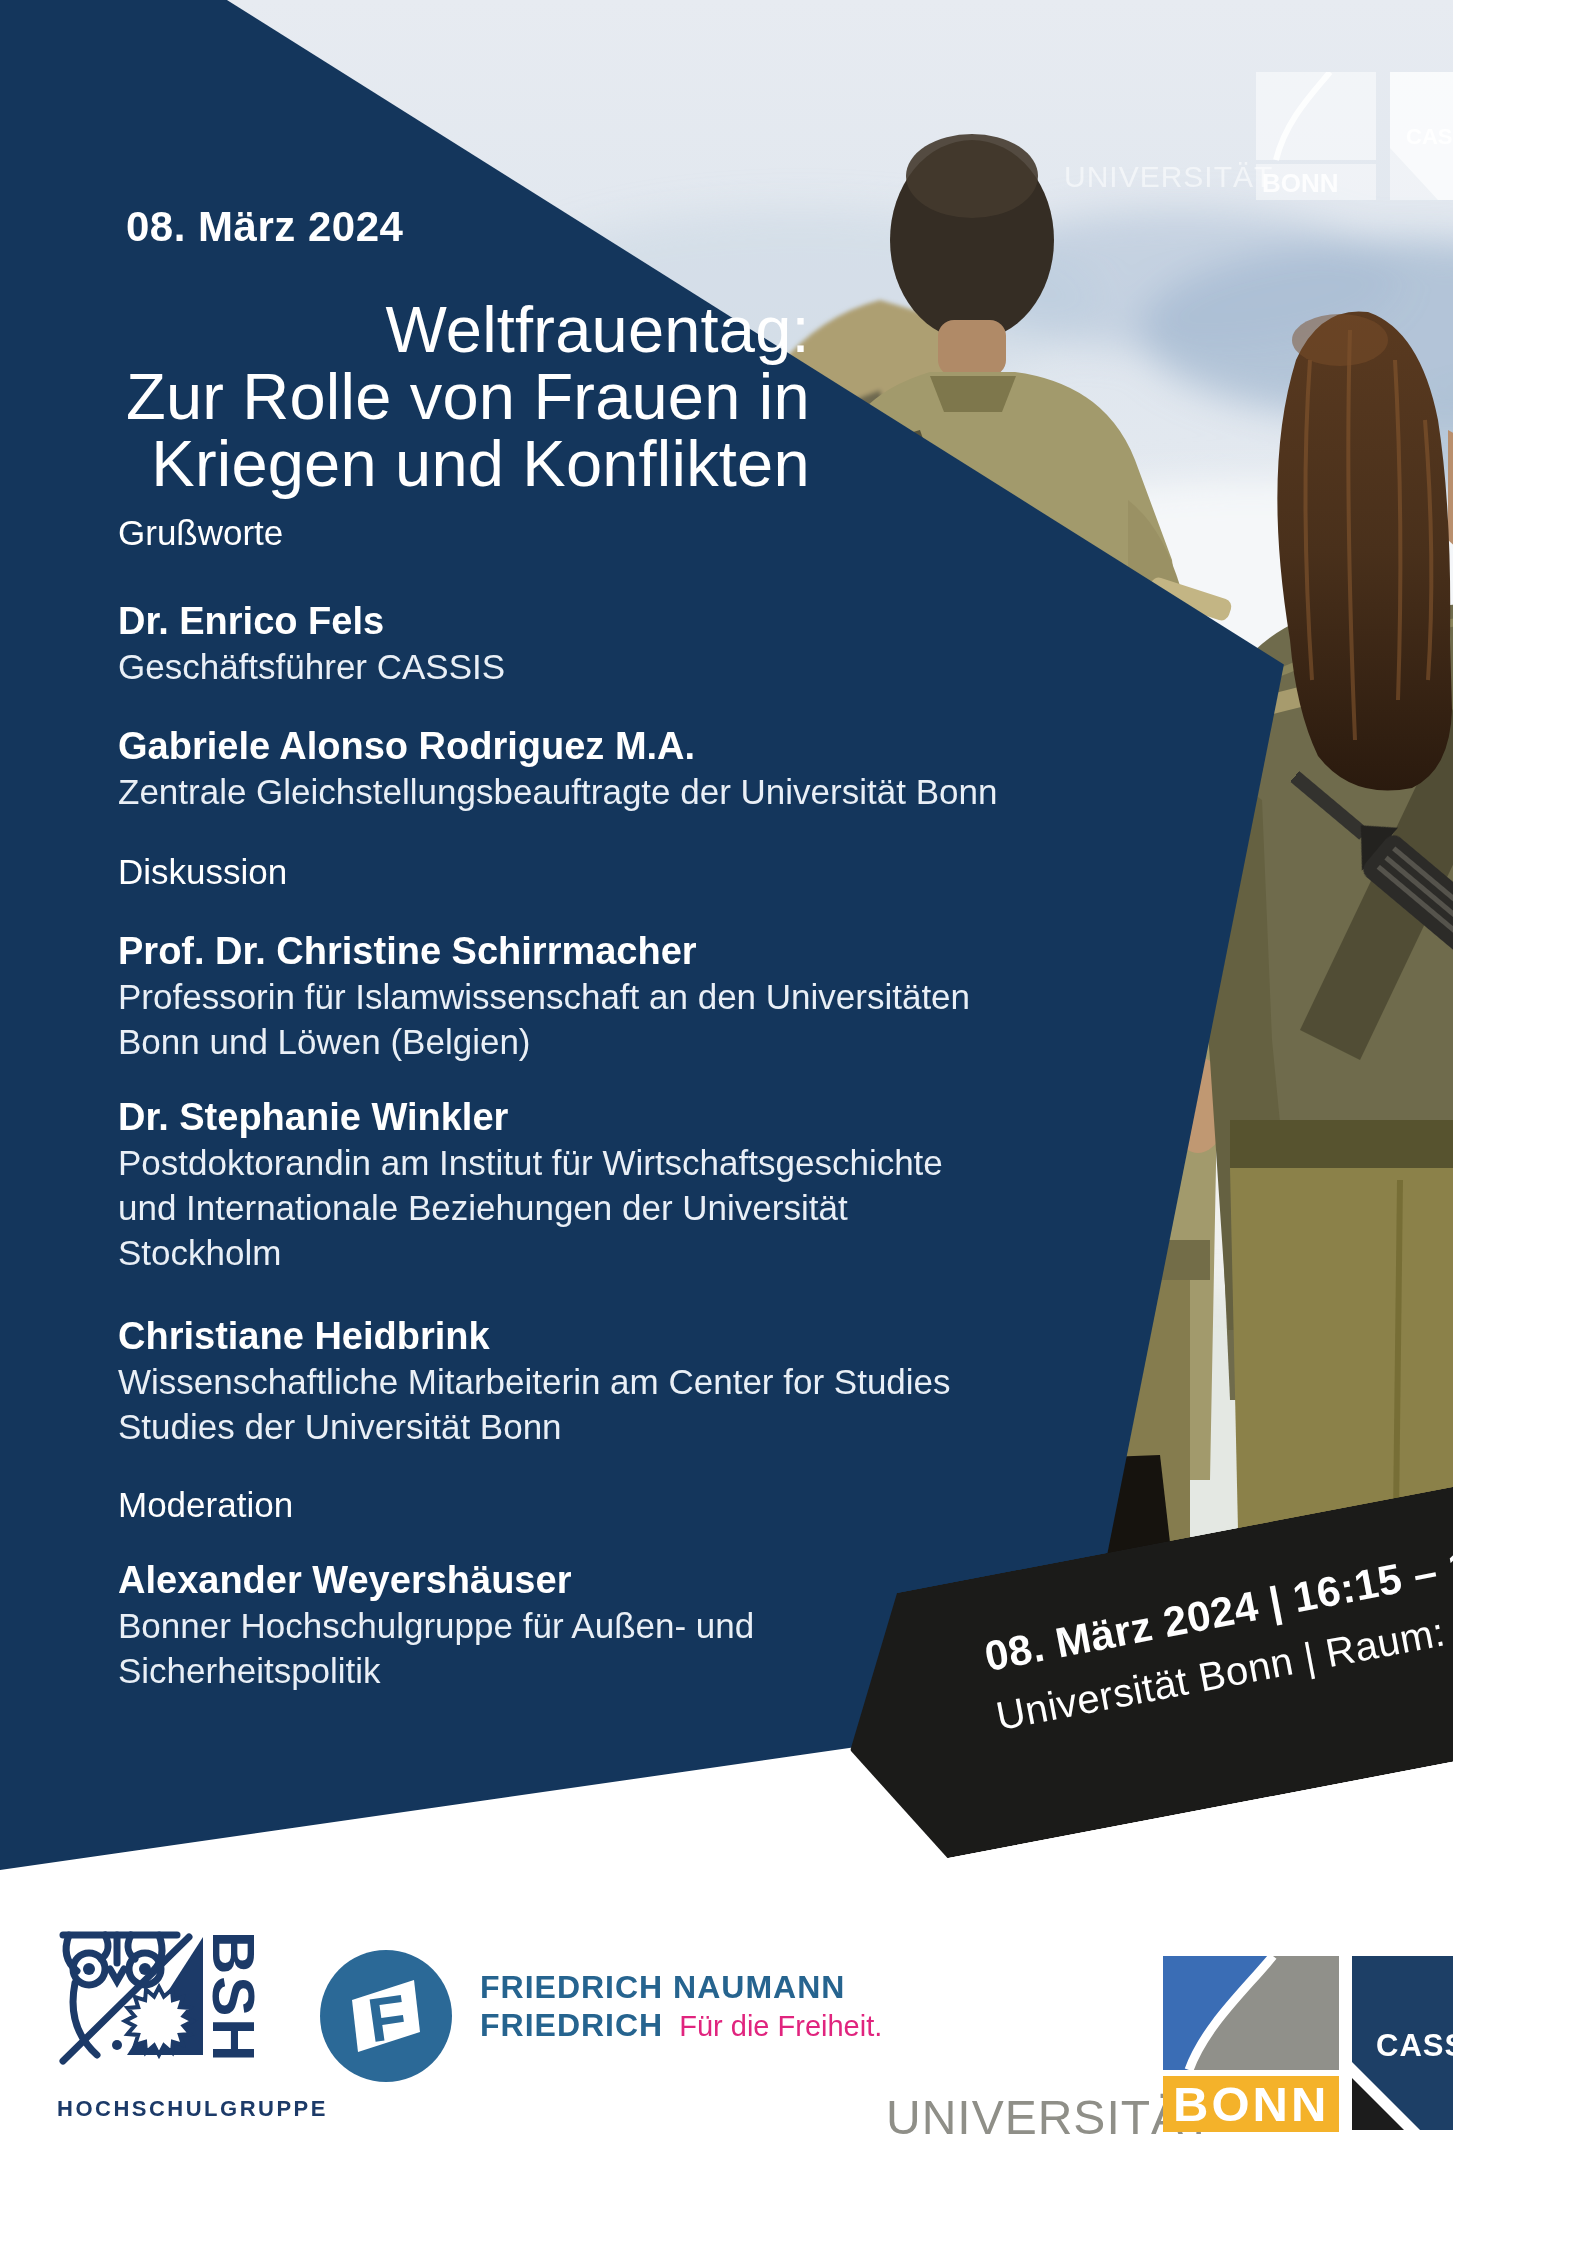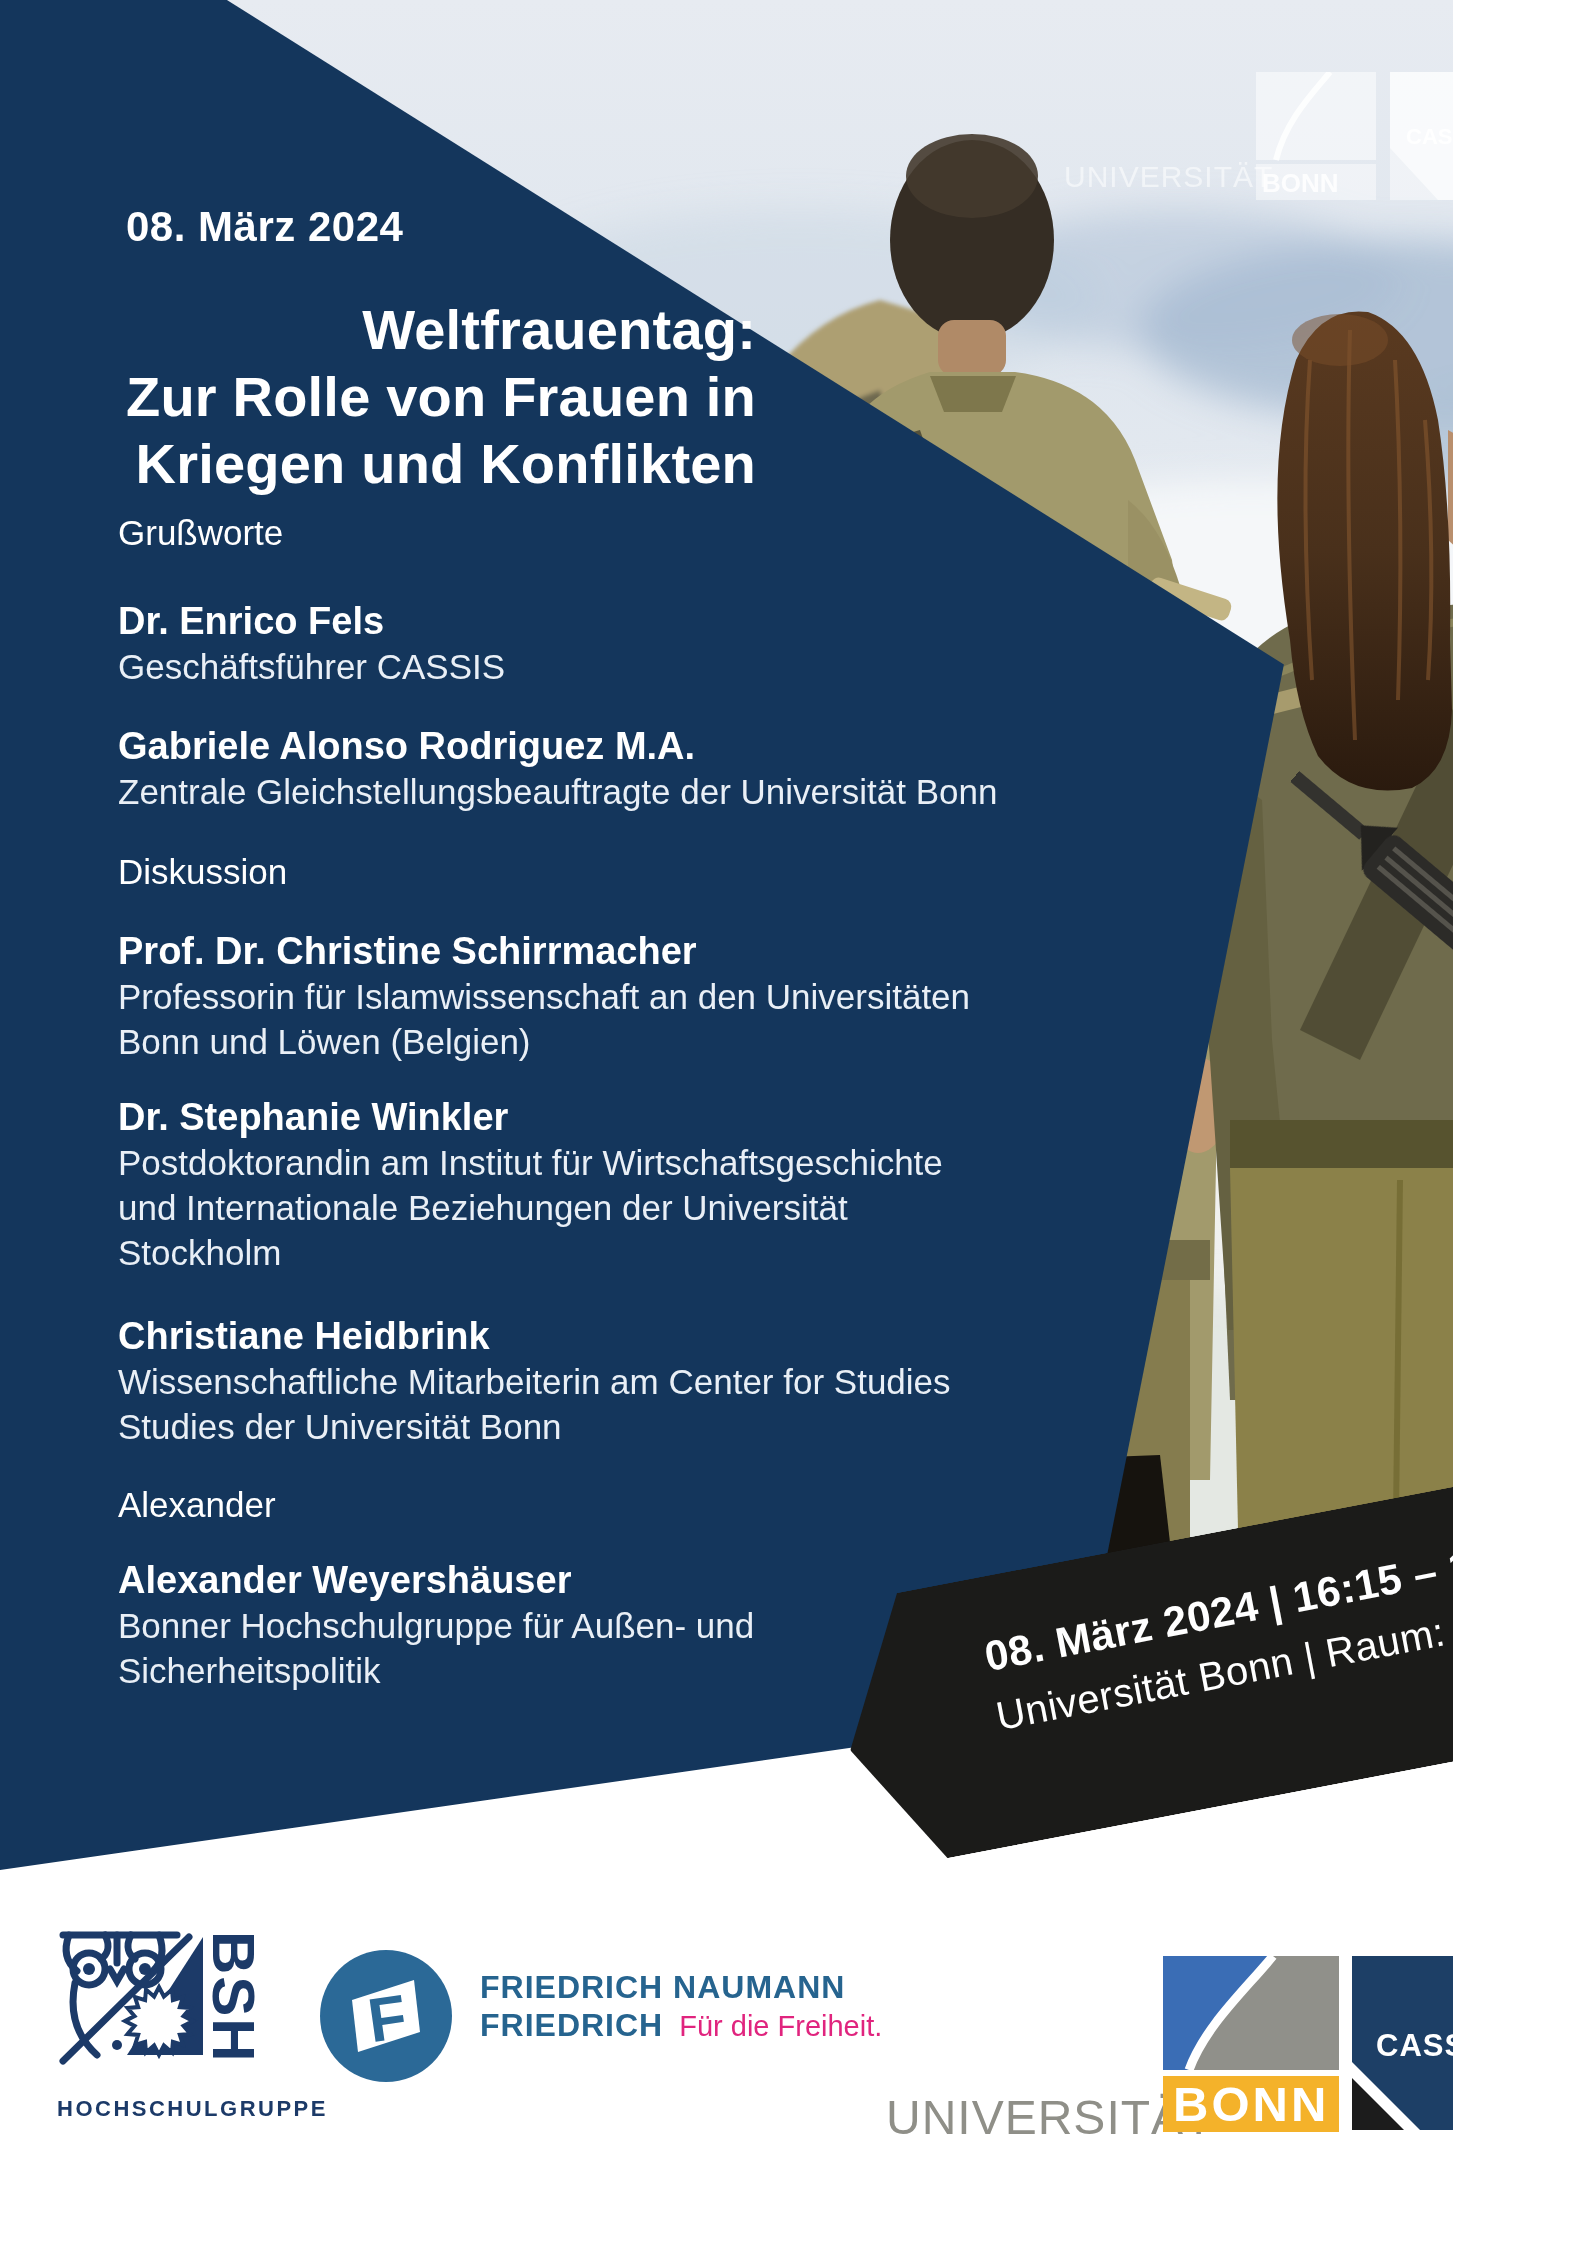--- a/index.html
+++ b/index.html
@@ -18,21 +18,21 @@
   .ghost-cassis{left:1390px;}
   
   .navy{position:absolute;left:0;top:0;width:1587px;height:2245px;background:#14365c;
     clip-path:polygon(0 0,14.3% 0,80.9% 29.6%,67.7% 76.6%,0 83.6%);}
   
   .white-wedge{position:absolute;left:0;top:0;width:1587px;height:2245px;background:#ffffff;
     clip-path:polygon(0 83.3%,67.9% 76.4%,69.1% 73.2%,100% 63.9%,100% 100%,0 100%);}
   
   .txt{position:absolute;left:126px;color:#ffffff;text-align:right;}
   .date-top{top:203px;font-size:42px;font-weight:700;letter-spacing:.5px;}
-  .title{top:296px;font-size:56px;font-weight:700;line-height:67px;letter-spacing:.2px;}
+  .title{top:296px;font-size:65px;font-weight:400;line-height:67px;letter-spacing:.2px;}
   .sec-heading{position:absolute;left:118px;color:#fff;font-size:35px;font-weight:400;
     text-underline-offset:9px;text-decoration-thickness:2px;}
   .entry{position:absolute;left:118px;color:#fff;}
   .entry-name{font-size:38px;font-weight:700;line-height:45px;}
   .entry-role{font-size:35px;font-weight:400;line-height:45px;color:#e9eff6;}
   
   .banner{position:absolute;left:838px;top:1496px;width:1160px;height:270px;background:#1b1b19;
     transform:rotate(-10.8deg);
     clip-path:polygon(0 54%,6.5% 0,100% 0,100% 100%,6.5% 100%);
     color:#fff;z-index:6;}
@@ -196,21 +196,21 @@
     <div class="entry-role">Postdoktorandin am Institut für Wirtschaftsgeschichte</div>
     <div class="entry-role">und Internationale Beziehungen der Universität</div>
     <div class="entry-role">Stockholm</div>
   </div>
   <div class="entry" style="top:1314px">
     <div class="entry-name">Christiane Heidbrink</div>
     <div class="entry-role">Wissenschaftliche Mitarbeiterin am Center for Studies</div>
     <div class="entry-role">Studies der Universität Bonn</div>
   </div>
 
-  <div class="sec-heading" style="top:1485px">Alexander</div>
+  <div class="sec-heading" style="top:1485px">Moderation</div>
   <div class="entry" style="top:1558px">
     <div class="entry-name">Alexander Weyershäuser</div>
     <div class="entry-role">Bonner Hochschulgruppe für Außen- und</div>
     <div class="entry-role">Sicherheitspolitik</div>
   </div>
 
   <div class="white-wedge"></div>
 
   <div class="banner">
     <div class="banner-inner">

